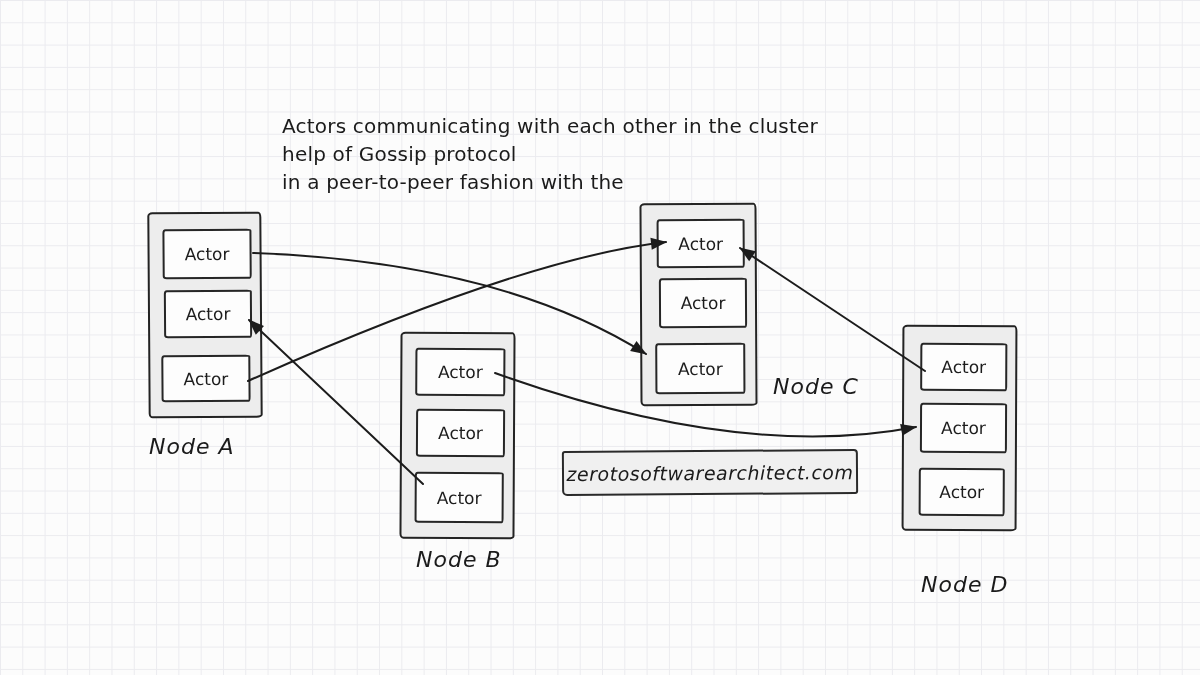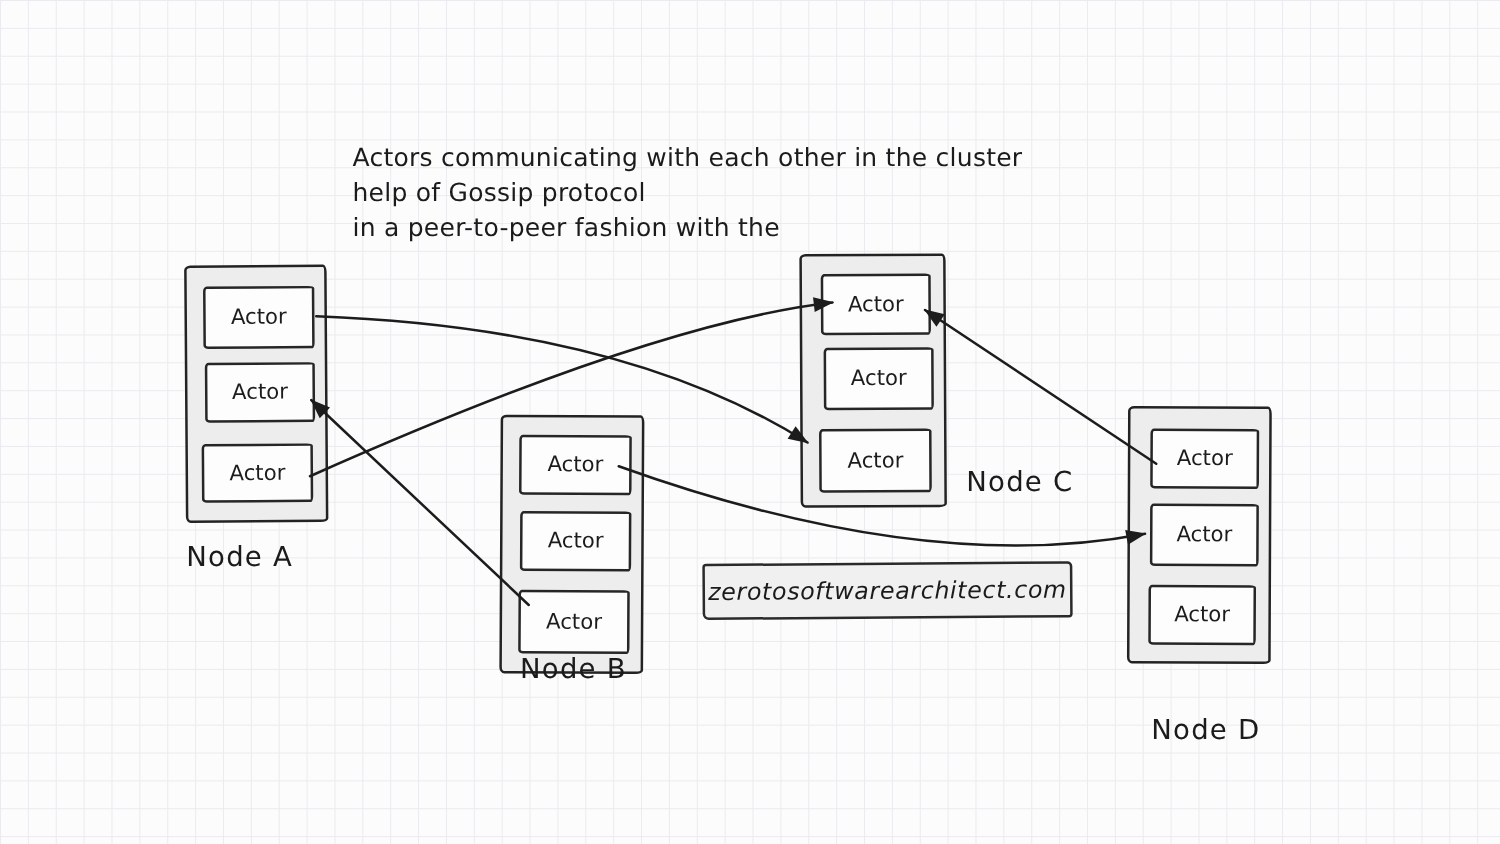--- a/index.html
+++ b/index.html
@@ -39,20 +39,21 @@
     border:2.2px solid #262626;
     border-radius:3px 5px 2px 4px / 4px 2px 5px 3px;
     box-sizing:border-box;
     display:flex;align-items:center;justify-content:center;
     font-size:17px;
     color:#1c1c1c;
   }
   .node-label{
     position:absolute;
     font-size:22px;
+    font-style:italic;
     letter-spacing:1px;
     color:#1b1b1b;
     white-space:nowrap;
   }
   .watermark{
     position:absolute;
     left:562px;top:450px;width:296px;height:45px;
     background:#f0f0f0;
     border:2.5px solid #2a2a2a;
     border-radius:3px 4px 3px 5px;
@@ -95,21 +96,21 @@
     <div class="actor" style="left:14px;top:76px;width:88px;height:48px;">Actor</div>
     <div class="actor" style="left:11px;top:141px;width:89px;height:47px;">Actor</div>
   </div>
   <div class="node-label" style="left:149px;top:434px;">Node A</div>
 
   <div class="node r2" style="left:400px;top:332px;width:115px;height:207px;">
     <div class="actor" style="left:13px;top:14px;width:90px;height:48px;">Actor</div>
     <div class="actor" style="left:14px;top:75px;width:89px;height:48px;">Actor</div>
     <div class="actor" style="left:13px;top:138px;width:89px;height:51px;">Actor</div>
   </div>
-  <div class="node-label" style="left:416px;top:523px;">Node B</div>
+  <div class="node-label" style="left:416px;top:547px;">Node B</div>
 
   <div class="node r3" style="left:640px;top:203px;width:117px;height:203px;">
     <div class="actor" style="left:15px;top:14px;width:88px;height:49px;">Actor</div>
     <div class="actor" style="left:17px;top:73px;width:88px;height:50px;">Actor</div>
     <div class="actor" style="left:13px;top:138px;width:90px;height:51px;">Actor</div>
   </div>
   <div class="node-label" style="left:773px;top:374px;">Node C</div>
 
   <div class="node r4" style="left:902px;top:325px;width:115px;height:206px;">
     <div class="actor" style="left:16px;top:16px;width:87px;height:48px;">Actor</div>

